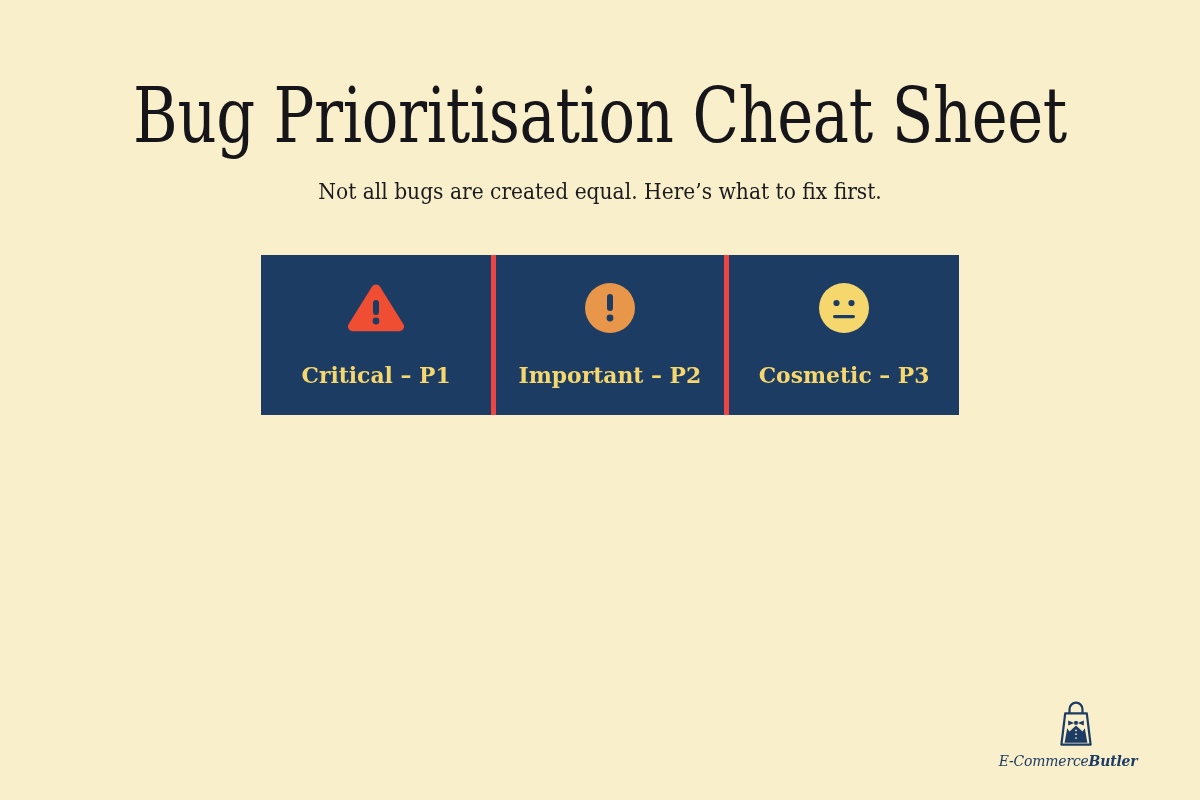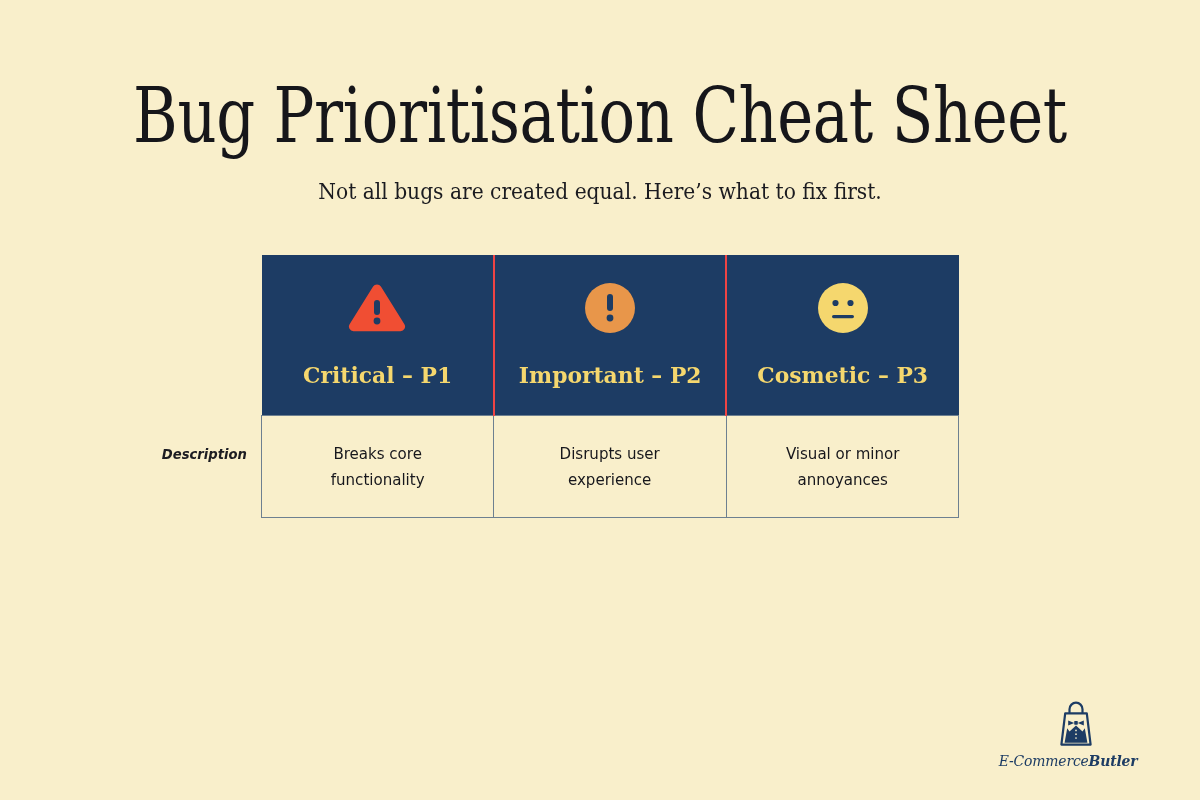--- a/index.html
+++ b/index.html
@@ -76,21 +76,21 @@
     font-size: 14px;
     color: #1c1c22;
     white-space: nowrap;
     transform: scaleX(0.94);
     transform-origin: right center;
   }
 
   
   .cheat thead th {
     background: #1d3c64;
-    border-right: 2px solid #ef4444;
+    border-right: 5px solid #ef4444;
     padding: 22px 10px 26px;
     vertical-align: top;
     height: 160px;
     position: relative;
   }
   .cheat thead th:last-child { border-right: none; }
 
   .icon-slot {
     height: 62px;
     display: flex;
@@ -204,32 +204,20 @@
             </svg>
           </div>
           <div class="col-title">Cosmetic – P3</div>
         </th>
 
       </tr>
     </thead>
 
     <tbody>
 
-      <tr class="r-desc">
-        <td>
-          <span class="row-label">Description</span>
-          <span class="cell-text">Breaks core functionality</span>
-        </td>
-        <td>
-          <span class="cell-text">Disrupts user experience</span>
-        </td>
-        <td>
-          <span class="cell-text">Visual or minor annoyances</span>
-        </td>
-      </tr>
 
 
 
     </tbody>
   </table>
 </div>
 
 <div class="logo">
   <div class="logo-mark">
     <svg width="50" height="48" viewBox="0 0 50 48" aria-hidden="true">

